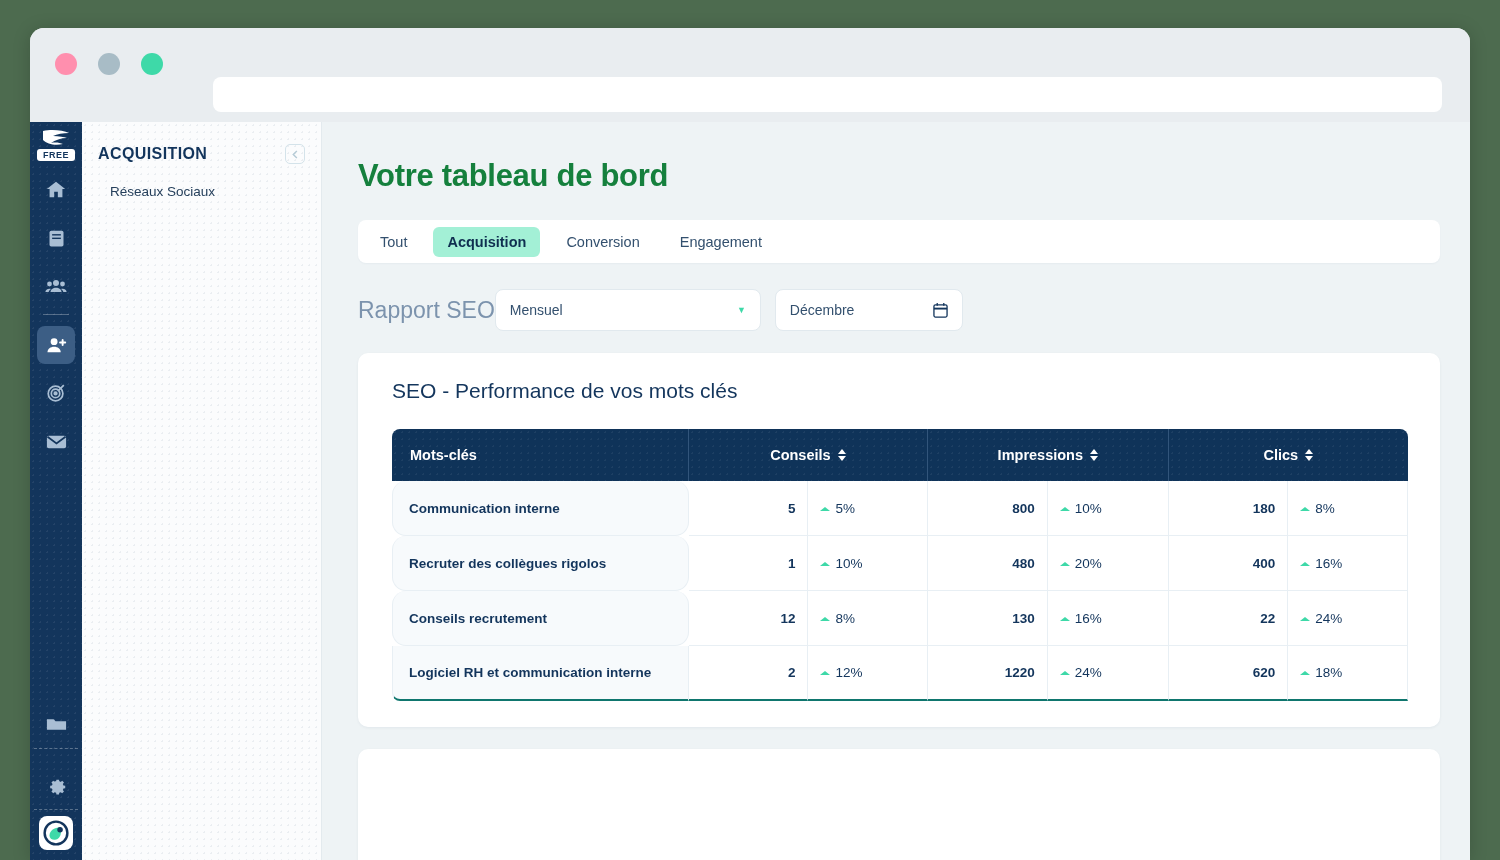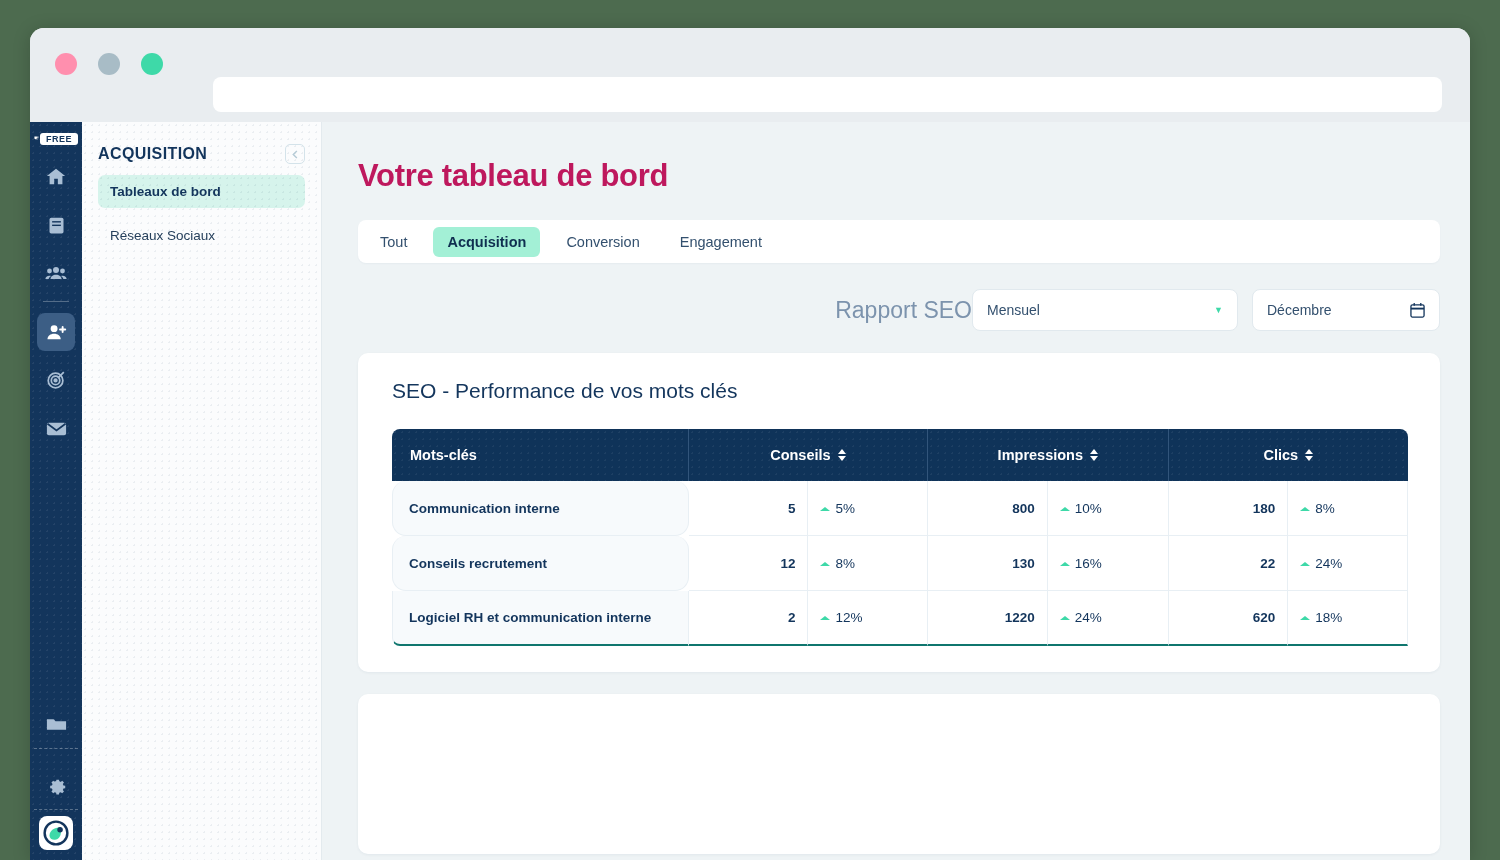--- a/index.html
+++ b/index.html
@@ -61,21 +61,21 @@
     width: 38px; height: 38px;
     margin-top: 10px;
     display: flex; align-items: center; justify-content: center;
     border-radius: 8px;
     color: #a9bed4;
   }
   .rail-item.active { background: #3c5e85; color: #ffffff; }
   .rail-item svg { display: block; }
   #brand-mark {
     margin-top: 6px; width: 44px;
-    display: flex; flex-direction: row; align-items: center;
+    display: flex; flex-direction: column; align-items: center;
   }
   #free-badge {
     background: #ffffff; color: #13355c;
     font-size: 9px; font-weight: bold; letter-spacing: .5px;
     border-radius: 3px; padding: 1px 6px; margin-top: 1px;
   }
   .rail-divider {
     width: 26px; height: 1px; background: rgba(255,255,255,.28);
     margin: 9px 0 1px 0;
   }
@@ -120,38 +120,38 @@
   }
 
   
   #main {
     flex: 1 1 auto; height: 100%;
     padding: 36px 30px 0 36px;
     overflow: hidden;
     position: relative;
   }
   #page-title {
-    font-size: 31px; font-weight: bold; color: #be185d;
+    font-size: 31px; font-weight: bold; color: #15803d;
     letter-spacing: -.3px;
   }
   #tabs-bar {
     margin-top: 26px; height: 43px;
     background: #ffffff; border-radius: 8px;
     display: flex; align-items: center; padding: 0 8px; gap: 12px;
     box-shadow: 0 1px 2px rgba(19,53,92,.04);
   }
   .tab {
     padding: 7px 14px; border-radius: 6px;
     font-size: 14.5px; color: #33506e; white-space: nowrap;
   }
   .tab.active { background: #a3f0d6; color: #0f2f50; font-weight: bold; }
 
   #report-row {
     margin-top: 26px; height: 42px;
-    display: flex; align-items: center; justify-content: flex-end;
+    display: flex; align-items: center; justify-content: flex-start;
   }
   #report-title { font-size: 23px; color: #7c93ad; }
   #report-controls { display: flex; gap: 14px; }
   .control {
     height: 42px; background: #ffffff; border: 1px solid #e1e9ee;
     border-radius: 8px; display: flex; align-items: center;
     padding: 0 14px; font-size: 14px; color: #33506e; 
   }
   #period-select { width: 266px; justify-content: space-between; }
   #month-picker { width: 188px; justify-content: space-between; }
@@ -320,23 +320,20 @@
     </nav>
 
     <aside id="side-panel">
       <div id="side-head">
         <div id="side-title">ACQUISITION</div>
         <button id="collapse-btn">
           <svg width="9" height="9" viewBox="0 0 10 10" fill="none" stroke="currentColor" stroke-width="1.6">
             <path d="M6.5 1 L2.5 5 L6.5 9"></path>
           </svg>
         </button>
-      </div>
-      <div class="side-link active">
-        <span>Tableaux de bord</span>
       </div>
       <div class="side-link">
         <span>Réseaux Sociaux</span>
       </div>
     </aside>
 
     <main id="main">
 
       <h1 id="page-title">Votre tableau de bord</h1>
 
@@ -417,20 +414,29 @@
             <tr>
               <td class="kw">Communication interne</td>
               <td class="num">5</td>
               <td class="delta"><span class="up-tri"></span><span>5%</span></td>
               <td class="num">800</td>
               <td class="delta"><span class="up-tri"></span><span>10%</span></td>
               <td class="num">180</td>
               <td class="delta"><span class="up-tri"></span><span>8%</span></td>
             </tr>
             <tr>
+              <td class="kw">Recruter des collègues rigolos</td>
+              <td class="num">1</td>
+              <td class="delta"><span class="up-tri"></span><span>10%</span></td>
+              <td class="num">480</td>
+              <td class="delta"><span class="up-tri"></span><span>20%</span></td>
+              <td class="num">400</td>
+              <td class="delta"><span class="up-tri"></span><span>16%</span></td>
+            </tr>
+            <tr>
               <td class="kw">Conseils recrutement</td>
               <td class="num">12</td>
               <td class="delta"><span class="up-tri"></span><span>8%</span></td>
               <td class="num">130</td>
               <td class="delta"><span class="up-tri"></span><span>16%</span></td>
               <td class="num">22</td>
               <td class="delta"><span class="up-tri"></span><span>24%</span></td>
             </tr>
             <tr>
               <td class="kw">Logiciel RH et communication interne</td>

